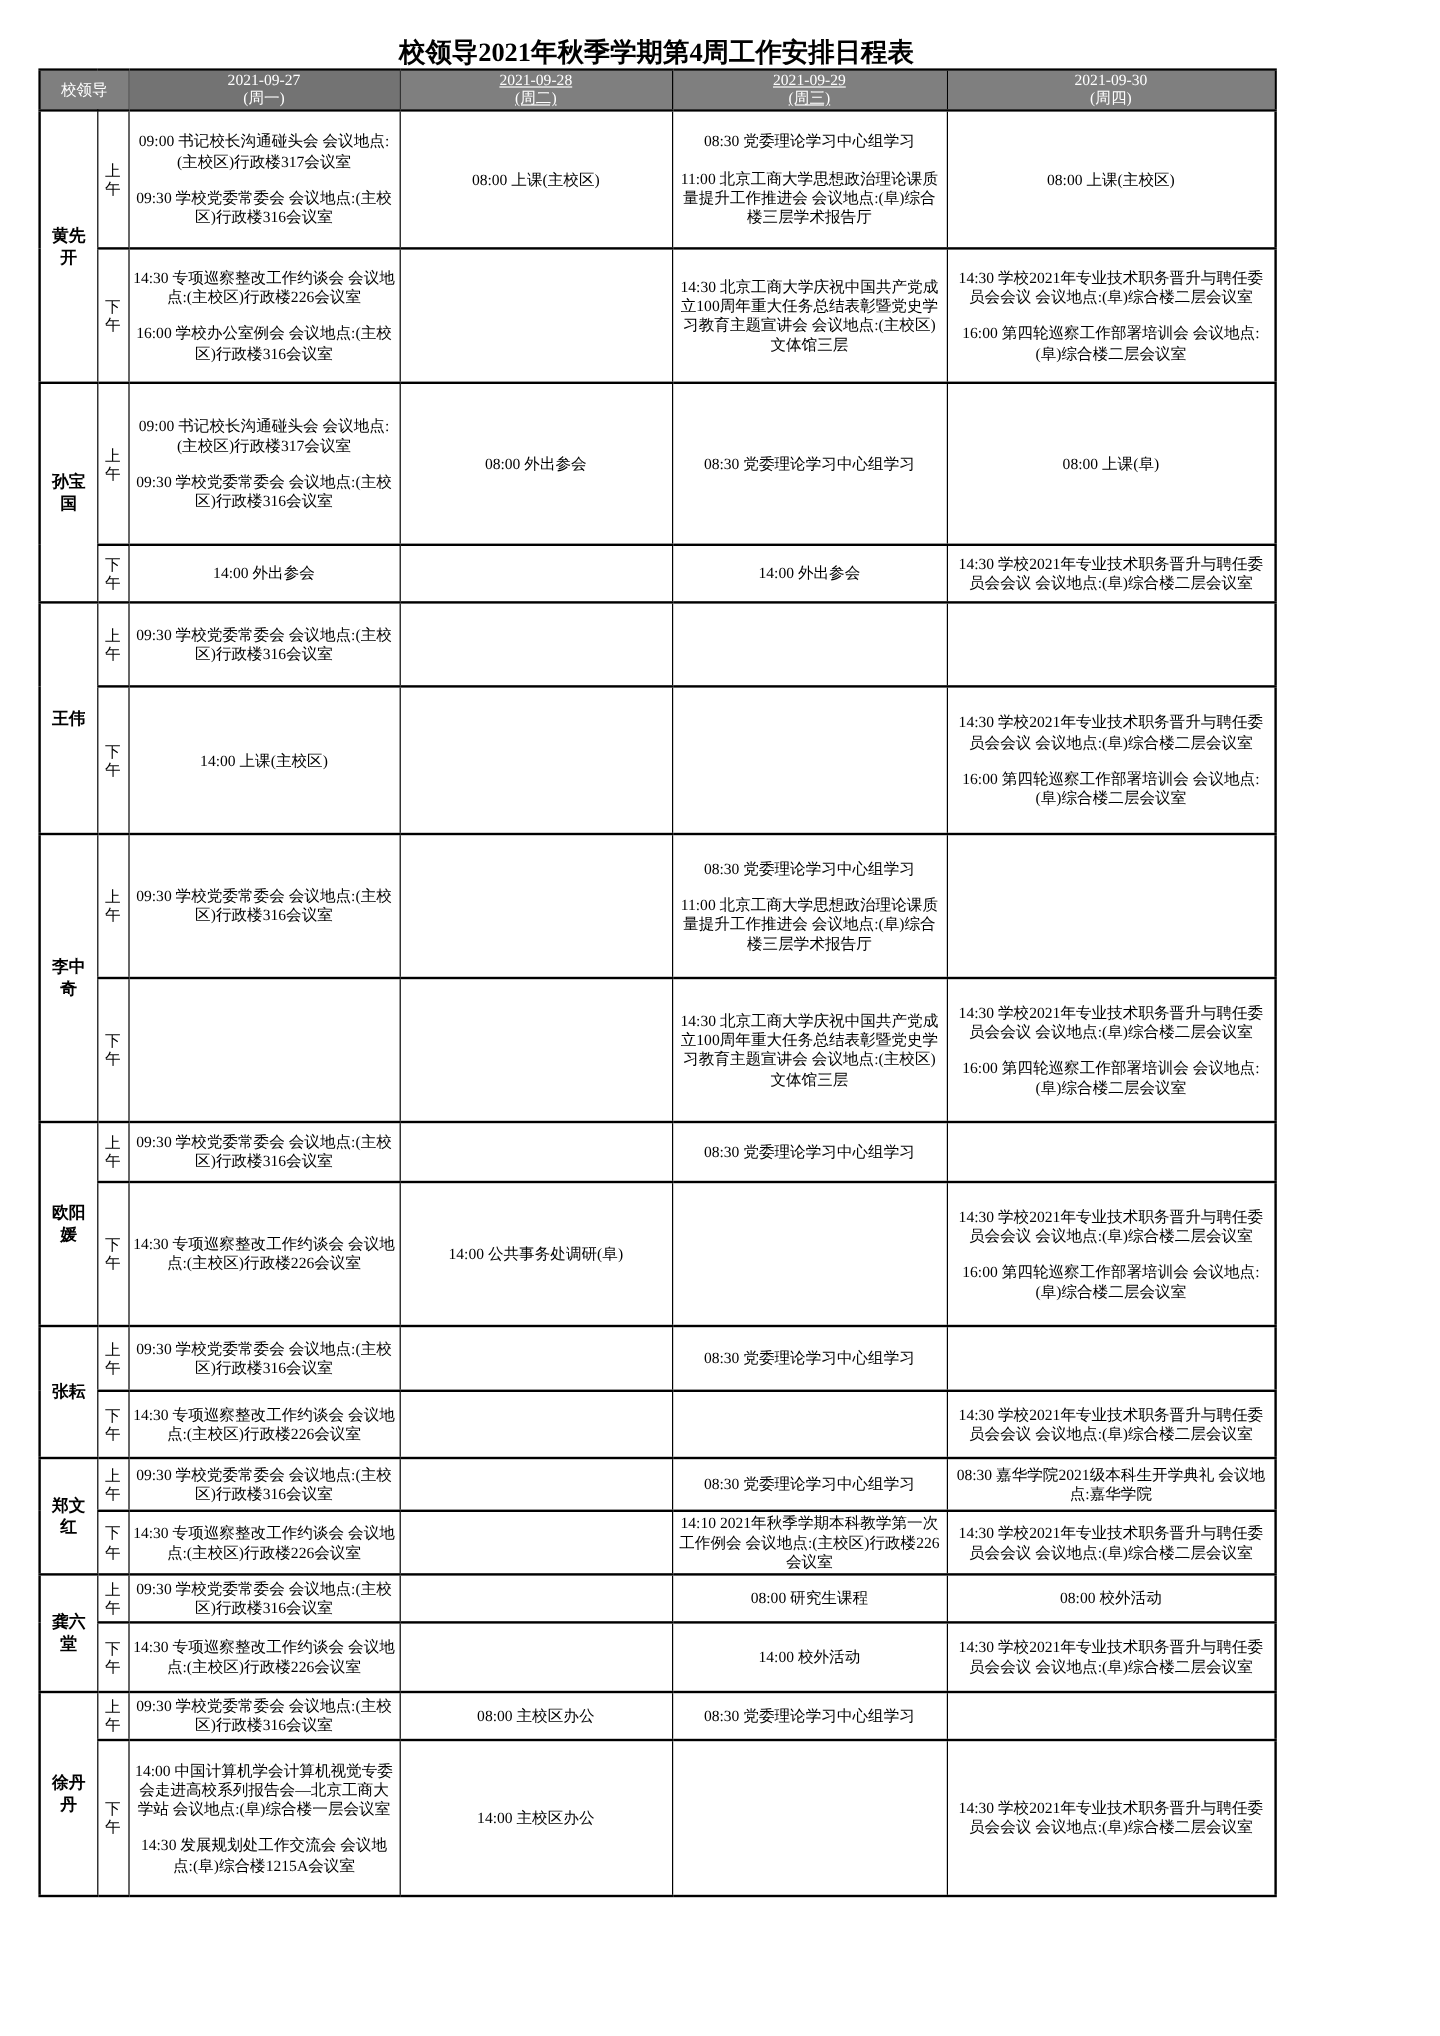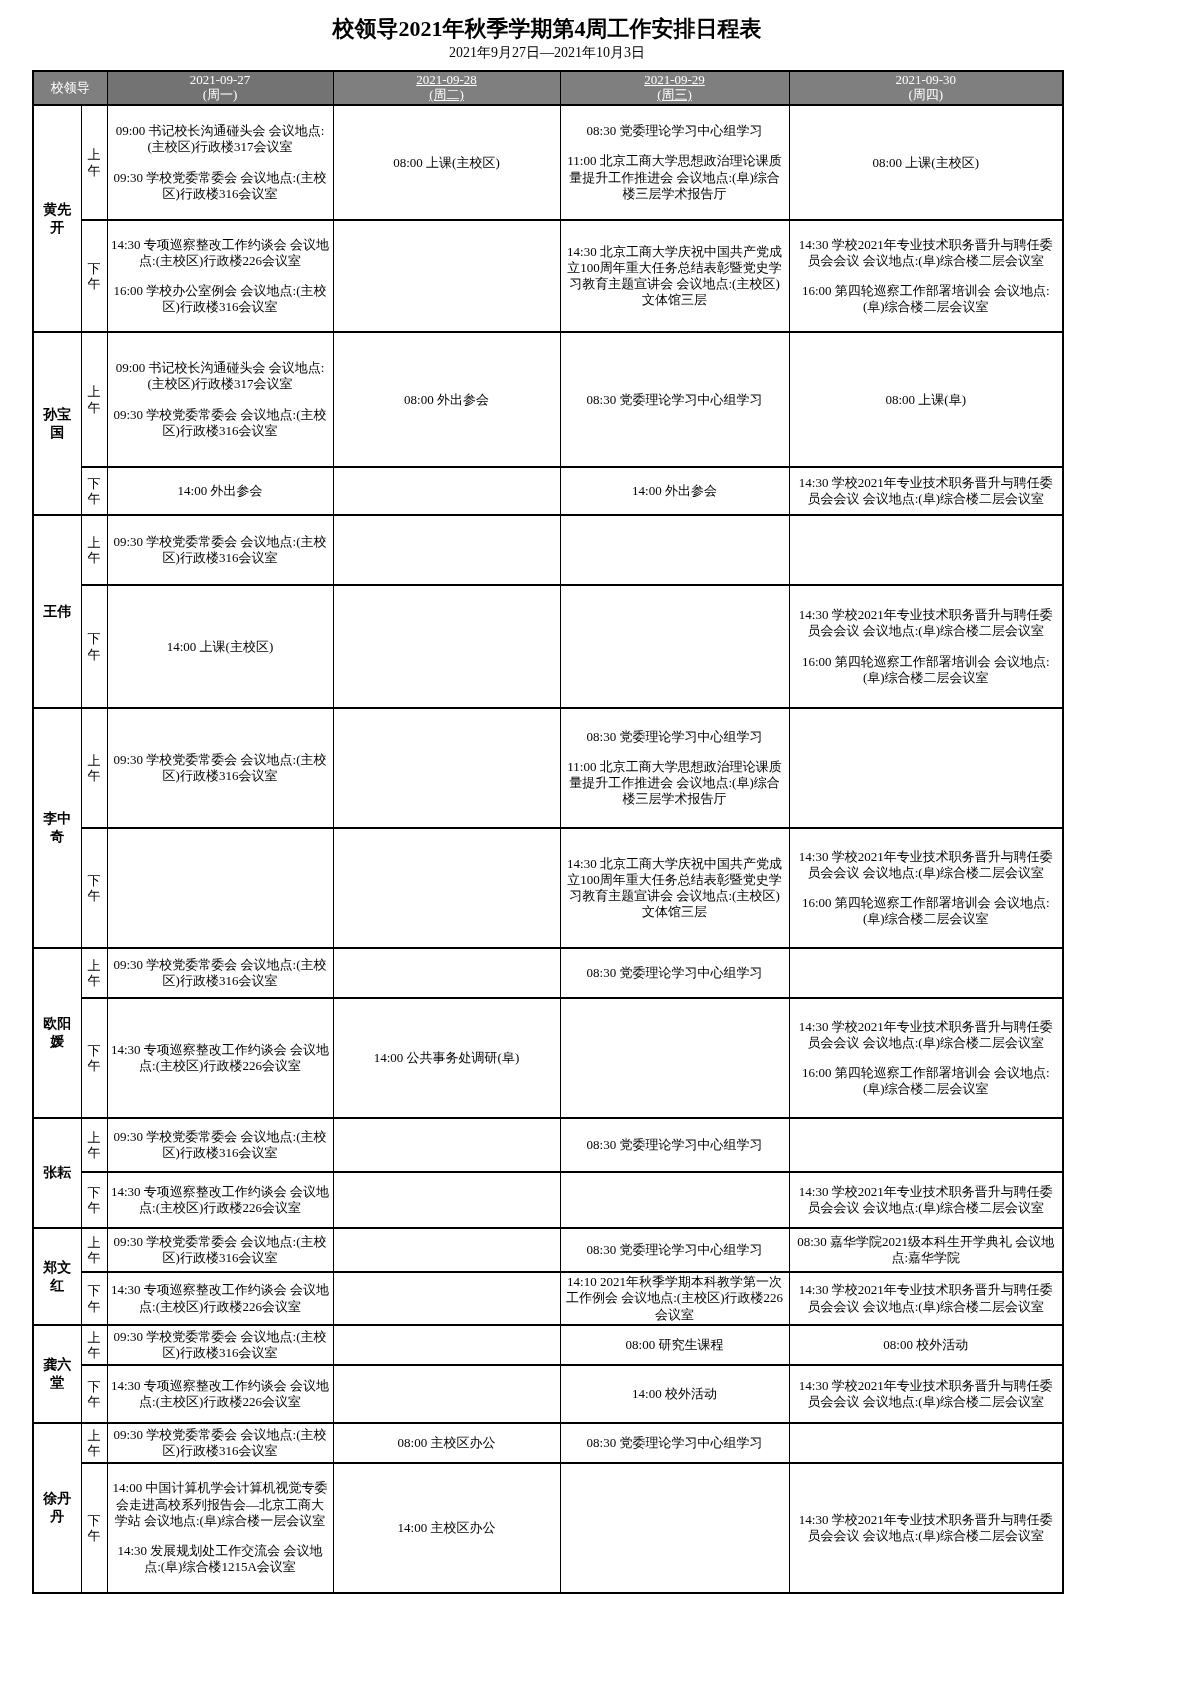--- a/index.html
+++ b/index.html
@@ -12,21 +12,21 @@
   #page {
     position: relative;
     width: 1200px;
     height: 1697px;
     background: #ffffff;
     overflow: hidden;
   }
   #content {
     width: 1030px;
     margin-left: 32px;
-    padding-top: 16px;
+    padding-top: 31px;
   }
   .doc-title {
     text-align: center;
     font-size: 22px;
     font-weight: bold;
     margin: 0;
     line-height: 1.2;
   }
   .doc-subtitle {
     text-align: center;
@@ -78,21 +78,20 @@
   }
   td.cell .para { margin: 0; }
   td.cell .para + .para { margin-top: 14px; }
 </style>
 </head>
 <body>
 
 <div id="page">
   <div id="content">
     <h1 class="doc-title">校领导2021年秋季学期第4周工作安排日程表</h1>
-    <div class="doc-subtitle">2021年9月27日—2021年10月3日</div>
 
     <table class="schedule">
       <colgroup>
         <col style="width:48px">
         <col style="width:26px">
         <col style="width:226px">
         <col style="width:227px">
         <col style="width:229px">
         <col style="width:274px">
       </colgroup>

